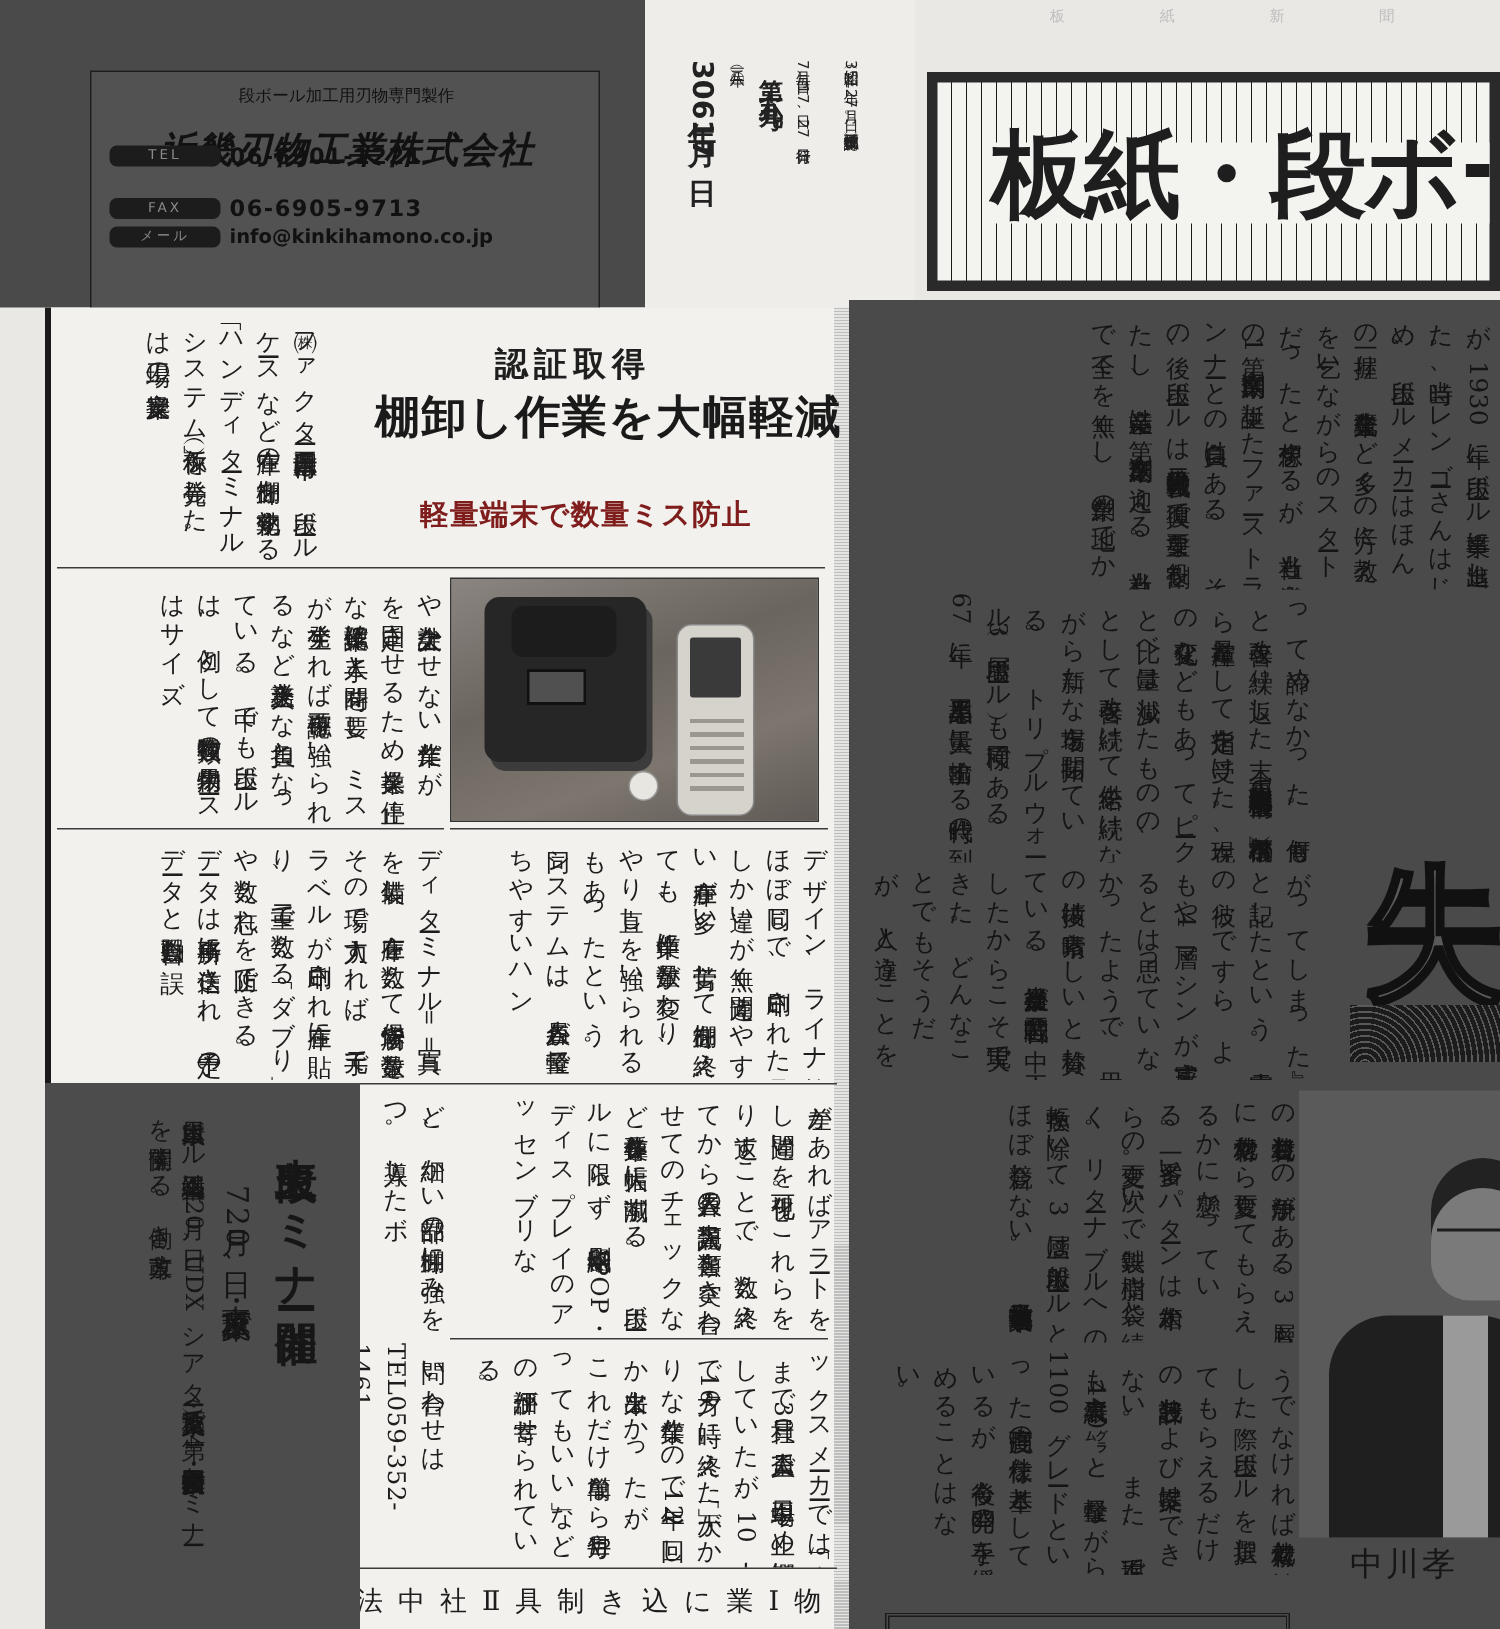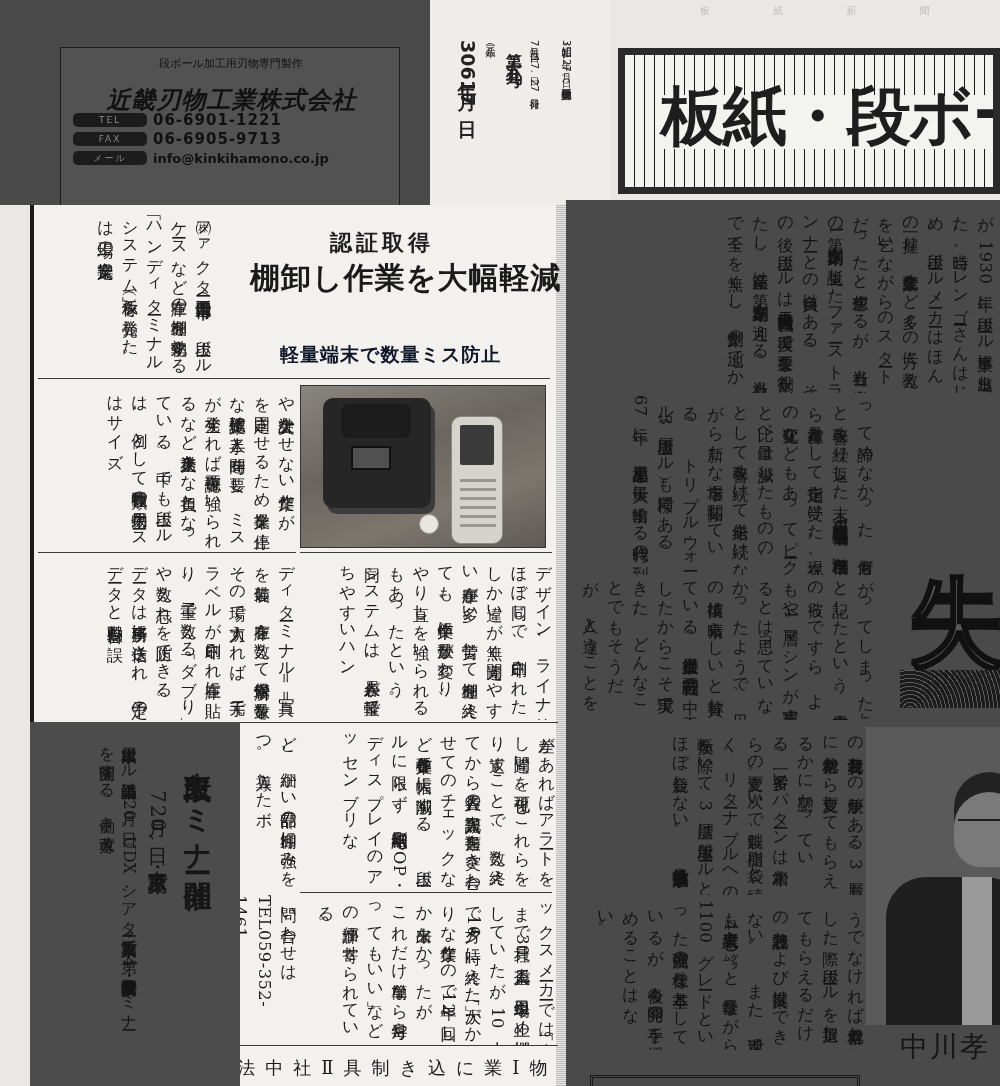--- a/index.html
+++ b/index.html
@@ -36,21 +36,21 @@
   #title-text { position: absolute; left: 36px; top: 18px; font-family: "DejaVu Sans", sans-serif; font-weight: bold; font-size: 64px; color: #1e1e1e; white-space: nowrap; letter-spacing: -2px; background: linear-gradient(#f3f3f0, #f3f3f0) 0 22px/100% 54px no-repeat; }
   #top-faint { left: 700px; top: 4px; font-size: 10px; color: #bdbdbd; letter-spacing: 30px; font-family: "DejaVu Sans", sans-serif; }
 
   
   #article { left: 30px; top: 205px; width: 536px; height: 881px; background: #f2f1ed; border-left: 4px solid #1a1a1a; }
   #article-right-rule { left: 556px; top: 205px; width: 10px; height: 881px; background: repeating-linear-gradient(0deg, #bdbdbd 0 1px, #e5e5e2 1px 2px); }
 
   
   #hl-kicker { left: 330px; top: 228px; font-family: "DejaVu Sans", sans-serif; font-size: 22px; font-weight: bold; letter-spacing: 4px; color: #1f1f1f; }
   #hl-main { left: 250px; top: 258px; font-family: "DejaVu Serif", serif; font-size: 30px; font-weight: bold; color: #1a1a1a; letter-spacing: 1px; }
-  #hl-sub { left: 280px; top: 330px; font-family: "DejaVu Serif", serif; font-size: 19px; font-weight: bold; color: #0f172a; letter-spacing: 1px; margin-top: 12px; }
+  #hl-sub { left: 280px; top: 330px; font-family: "DejaVu Serif", serif; font-size: 19px; font-weight: bold; color: #7f1d1d; letter-spacing: 1px; }
 
   
   .col { font-size: 16.3px; line-height: 24.5px; color: #1d1d1d; letter-spacing: 0.5px; overflow: hidden; }
   #col-lead { left: 40px; top: 210px; width: 175px; height: 165px; }
   #col-2 { left: 40px; top: 385px; width: 258px; height: 165px; }
   #col-3 { left: 40px; top: 555px; width: 258px; height: 165px; }
   #col-4 { left: 300px; top: 555px; width: 255px; height: 165px; }
   #col-5 { left: 300px; top: 725px; width: 258px; height: 165px; }
   #col-6 { left: 300px; top: 895px; width: 258px; height: 150px; }
   #col-7 { left: 40px; top: 1048px; width: 520px; height: 40px; }
@@ -94,31 +94,31 @@
   #big-kanji-box { left: 900px; top: 560px; width: 100px; height: 150px; }
   #big-kanji { left: 8px; top: 0; font-family: "DejaVu Sans", sans-serif; font-weight: bold; font-size: 96px; color: #5a5a5a; -webkit-text-stroke: 3px #111; }
   #wave-band { left: 0; top: 110px; width: 100px; height: 38px; background: repeating-radial-gradient(circle at 10px 40px, #1c1c1c 0 3px, #5a5a5a 3px 4px); }
 
   
   #portrait { left: 866px; top: 727px; width: 134px; height: 298px; background: #5a5a5a; overflow: hidden; }
   #portrait-head { left: 88px; top: 45px; width: 70px; height: 95px; background: #7a7a7a; border-radius: 40px 40px 30px 30px; box-shadow: inset 0 20px 0 #222; }
   #portrait-glasses { left: 92px; top: 92px; width: 50px; height: 8px; border-top: 2px solid #1c1c1c; }
   #portrait-suit { left: 20px; top: 150px; width: 140px; height: 150px; background: #1f1f1f; border-radius: 40px 40px 0 0; }
   #portrait-shirt { left: 96px; top: 150px; width: 30px; height: 150px; background: #9a9a9a; }
-  #portrait-caption { left: 900px; top: 1028px; font-family: "DejaVu Sans", sans-serif; font-size: 28px; color: #161616; letter-spacing: 2px; }
+  #portrait-caption { left: 900px; top: 1028px; font-family: "DejaVu Sans", sans-serif; font-size: 22px; color: #161616; letter-spacing: 2px; }
   #right-box-bottom { left: 590px; top: 1075px; width: 270px; height: 11px; border: 3px double #1a1a1a; border-bottom: none; }
 </style>
 </head>
 <body>
 
 <div id="ad-region" class="abs">
   <div id="ad-box" class="abs">
     <div id="ad-line1" class="abs">段ボール加工用刃物専門製作</div>
     <div id="ad-company" class="abs">近畿刃物工業株式会社</div>
-    <div class="ad-row abs" style="top:64px">
+    <div class="ad-row abs" style="top:48px">
       <span class="ad-tag">TEL</span>
       <span class="ad-val">06-6901-1221</span>
     </div>
     <div class="ad-row abs" style="top:83px">
       <span class="ad-tag">FAX</span>
       <span class="ad-val">06-6905-9713</span>
     </div>
     <div class="ad-row abs" style="top:102px">
       <span class="ad-tag">メール</span>
       <span class="ad-val small">info@kinkihamono.co.jp</span>

